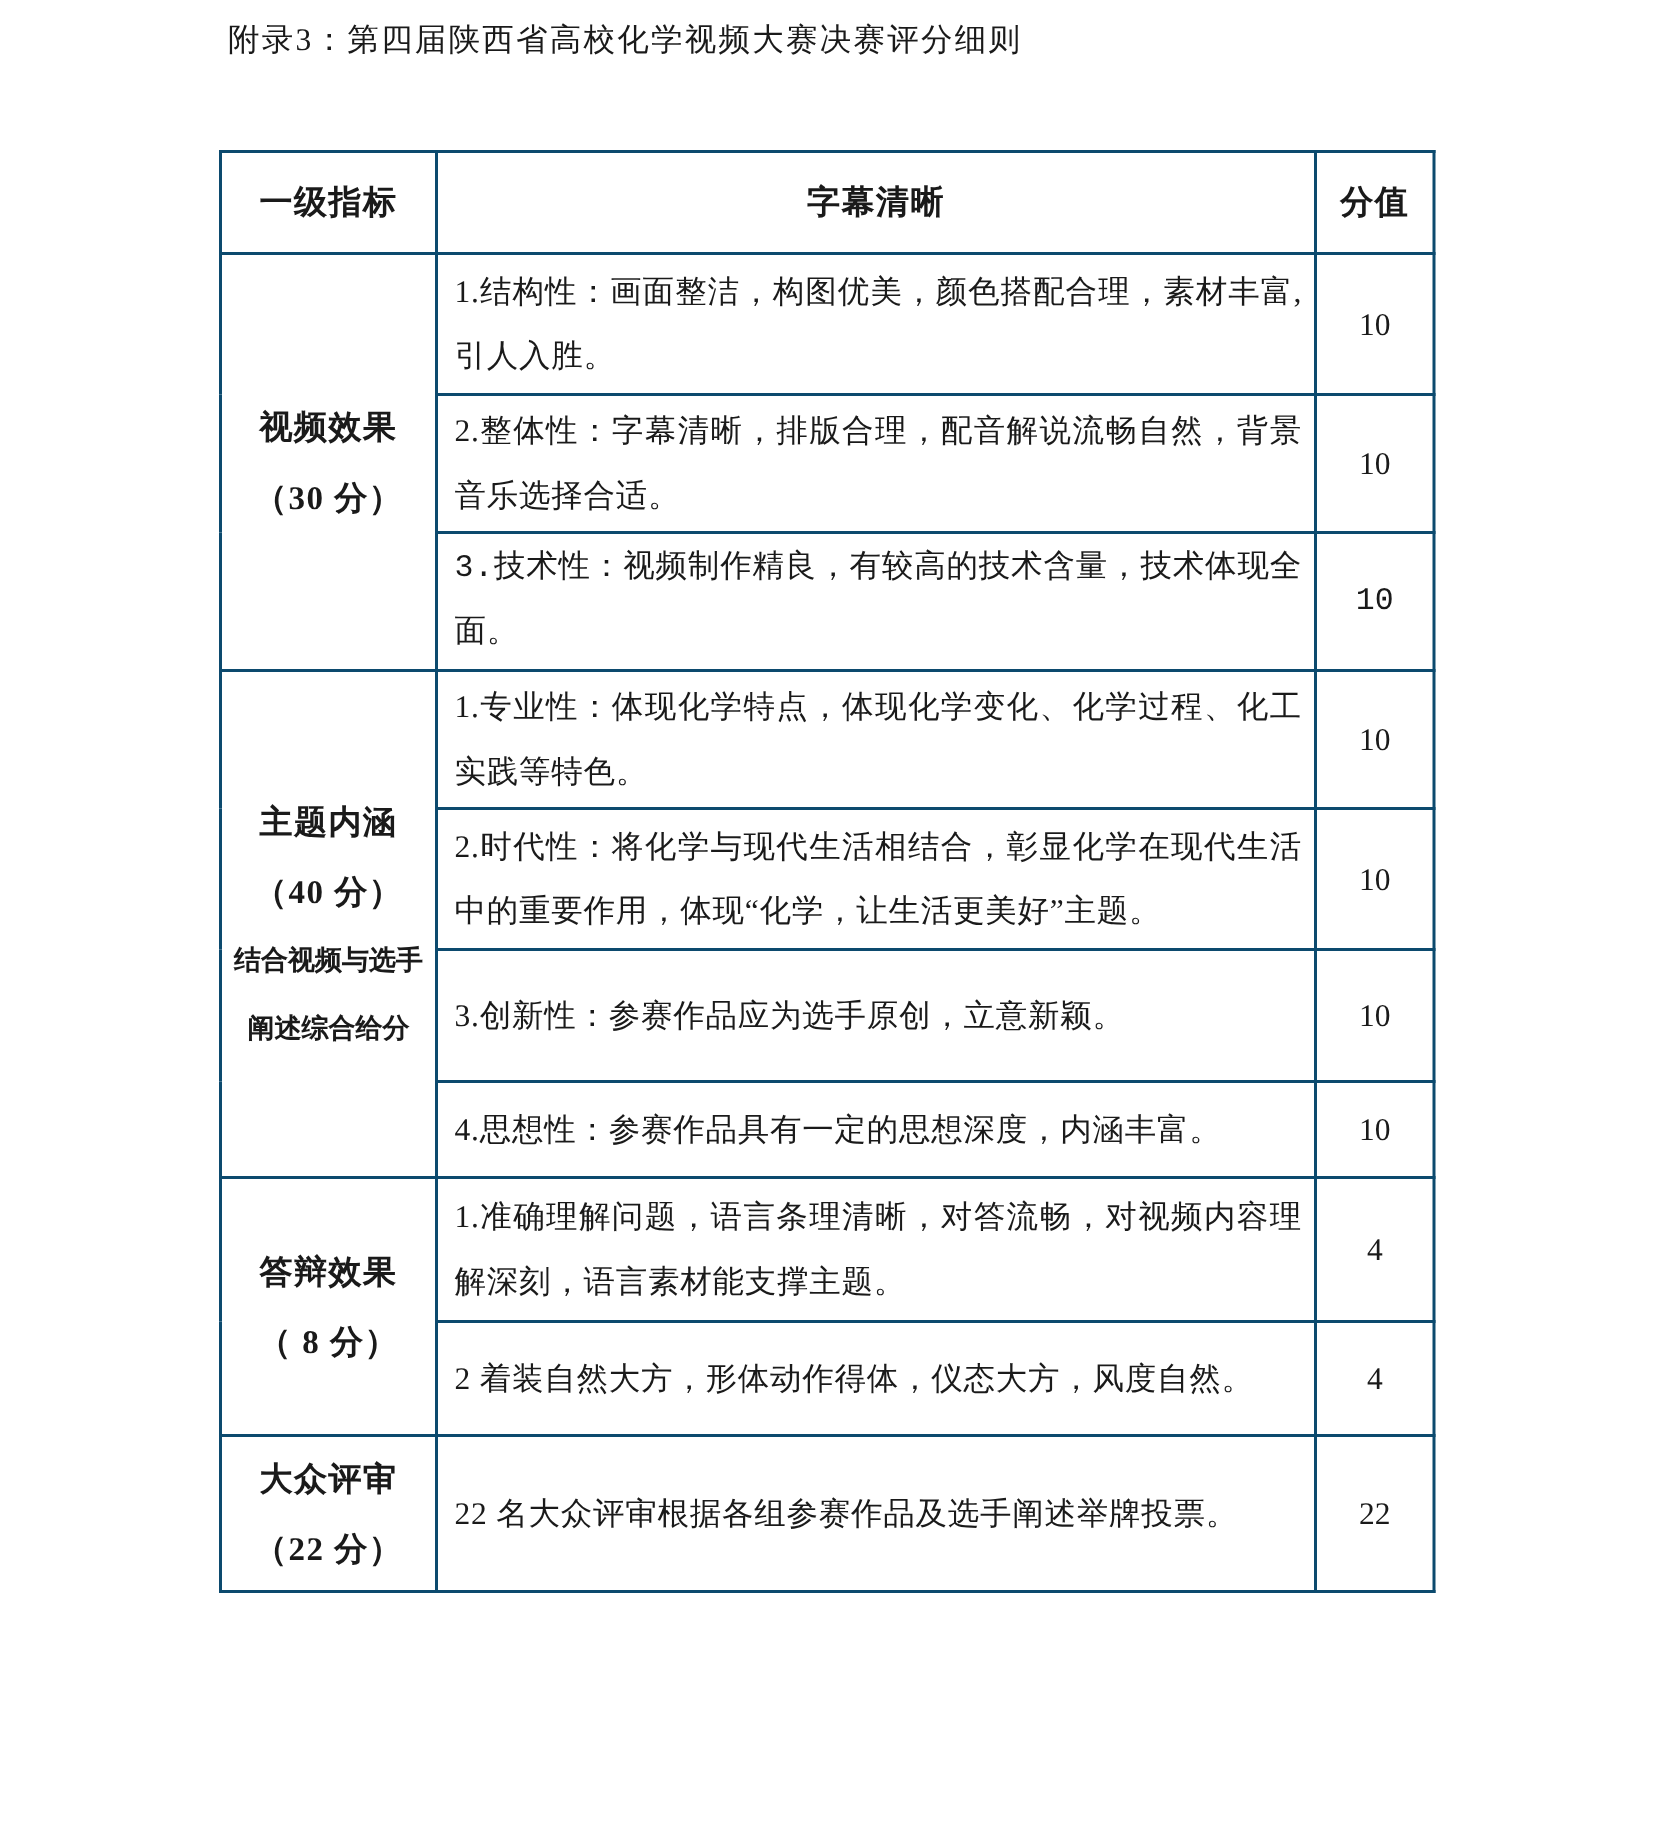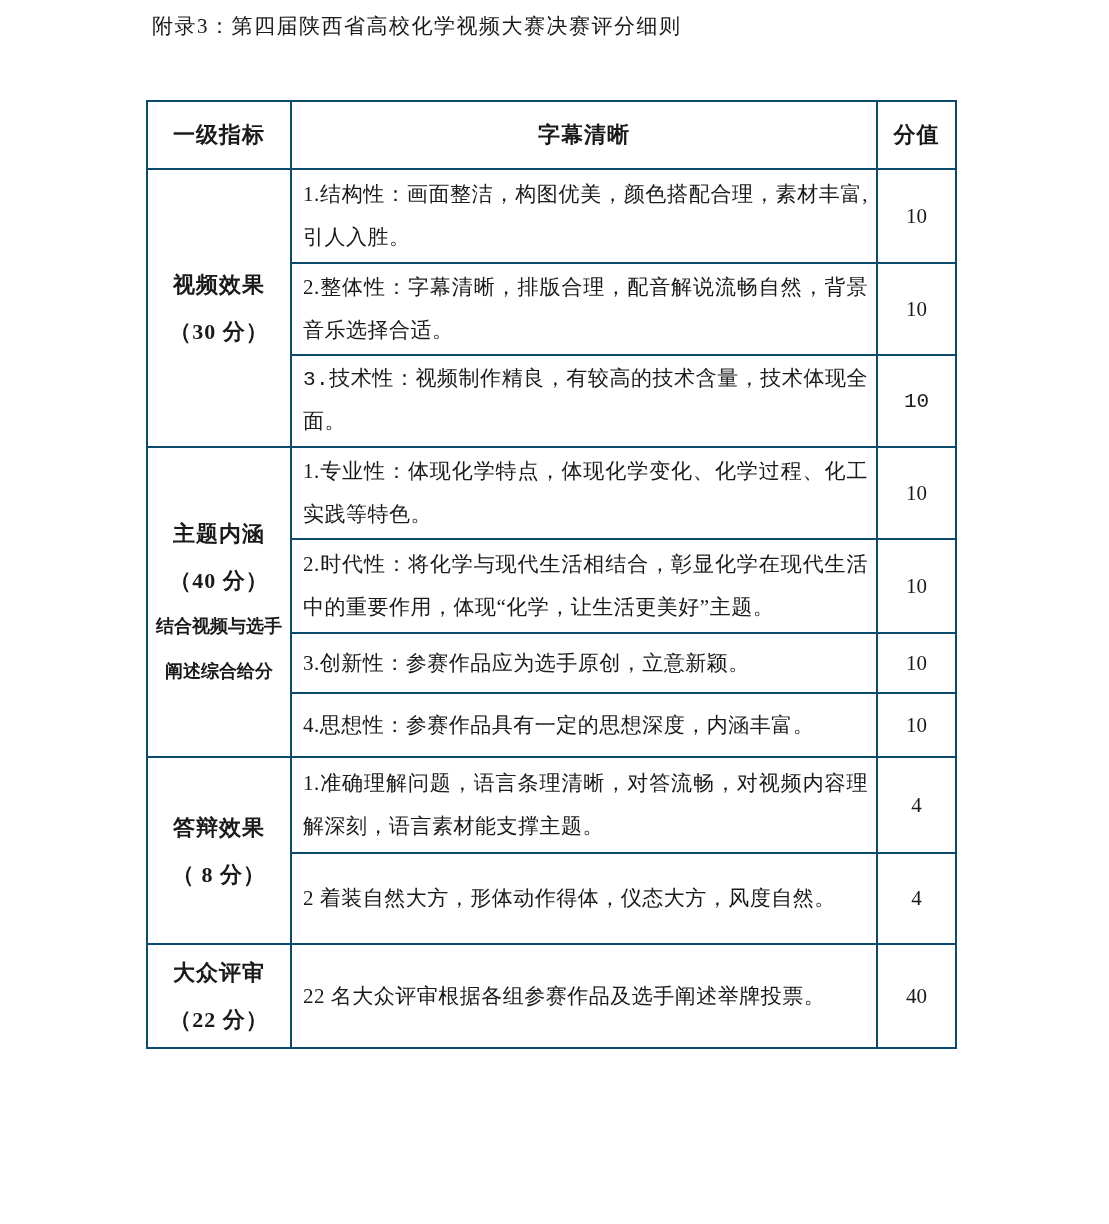--- a/index.html
+++ b/index.html
@@ -115,44 +115,44 @@
         <div class="l1-note">结合视频与选手</div>
         <div class="l1-note">阐述综合给分</div>
       </td>
       <td class="crit">1.专业性：体现化学特点，体现化学变化、化学过程、化工实践等特色。</td>
       <td class="score">10</td>
     </tr>
     <tr style="height:94px;margin-top:48px;">
       <td class="crit">2.时代性：将化学与现代生活相结合，彰显化学在现代生活中的重要作用，体现“化学，让生活更美好”主题。</td>
       <td class="score">10</td>
     </tr>
-    <tr style="height:60px;">
+    <tr style="height:88px;">
       <td class="crit">3.创新性：参赛作品应为选手原创，立意新颖。</td>
       <td class="score">10</td>
     </tr>
     <tr style="height:64px;">
       <td class="crit">4.思想性：参赛作品具有一定的思想深度，内涵丰富。</td>
       <td class="score">10</td>
     </tr>
 
     <tr style="height:96px;">
       <td class="l1" rowspan="2">
         <div class="l1-line">答辩效果</div>
         <div class="l1-line">（ 8 分）</div>
       </td>
       <td class="crit">1.准确理解问题，语言条理清晰，对答流畅，对视频内容理解深刻，语言素材能支撑主题。</td>
       <td class="score">4</td>
     </tr>
-    <tr style="height:91px;margin-left:44px;">
+    <tr style="height:76px;margin-left:44px;">
       <td class="crit">2 着装自然大方，形体动作得体，仪态大方，风度自然。</td>
       <td class="score">4</td>
     </tr>
 
     <tr style="height:94px;">
       <td class="l1">
         <div class="l1-line">大众评审</div>
         <div class="l1-line">（22 分）</div>
       </td>
       <td class="crit">22 名大众评审根据各组参赛作品及选手阐述举牌投票。</td>
-      <td class="score">40</td>
+      <td class="score">22</td>
     </tr>
   </tbody>
 </table>
 
 </body></html>

